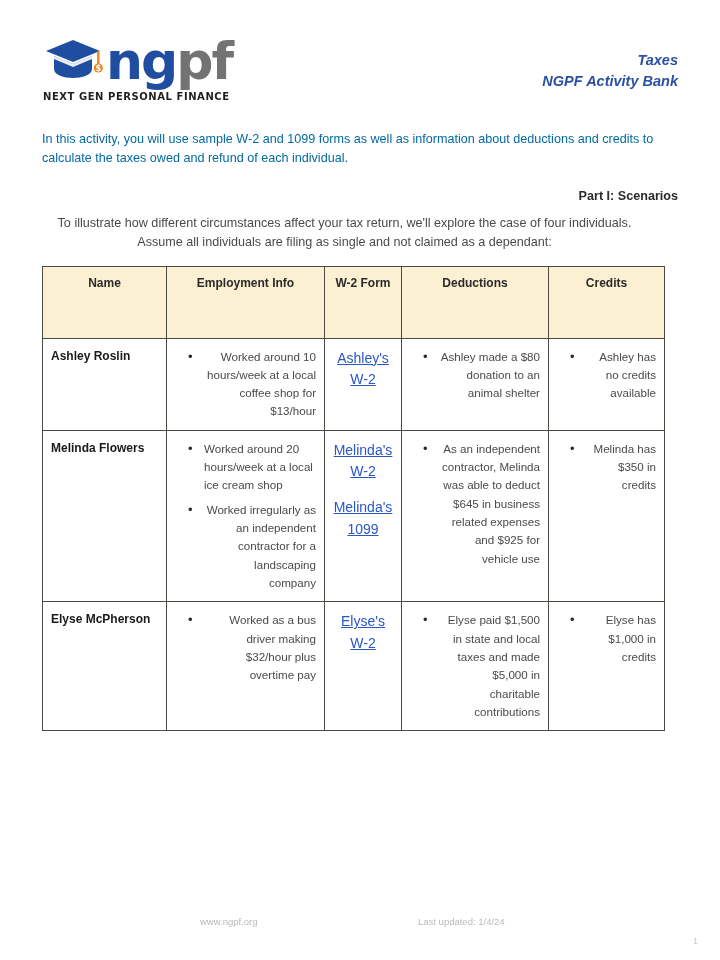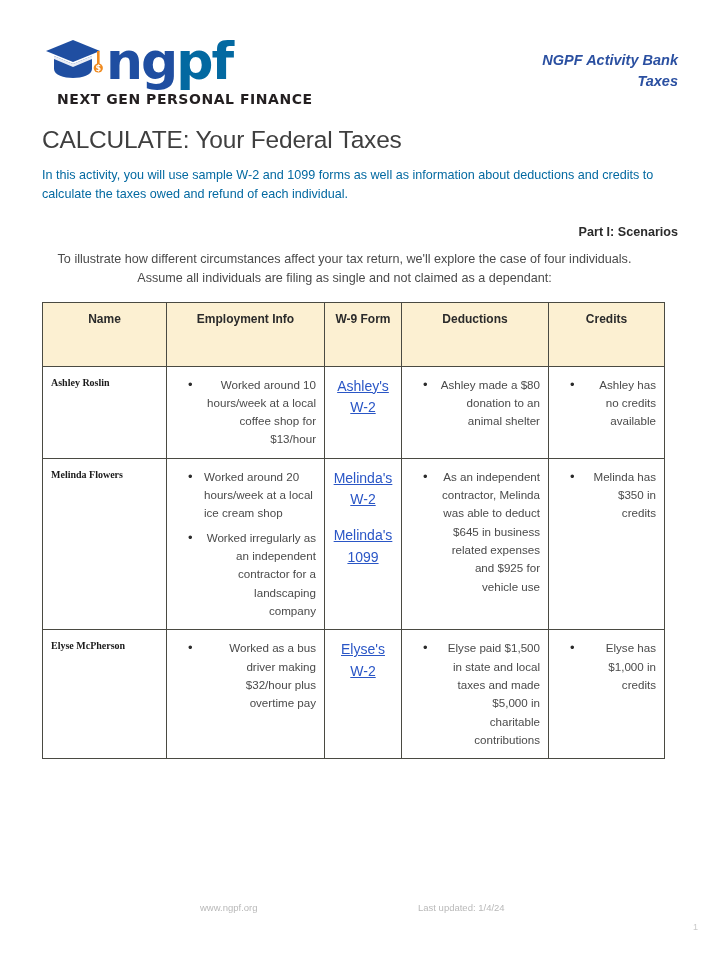--- a/index.html
+++ b/index.html
@@ -31,29 +31,29 @@
   .wordmark {
     font-family: "DejaVu Sans", sans-serif;
     font-size: 52px;
     font-weight: bold;
     line-height: 0.92;
     letter-spacing: -2px;
     margin-left: 2px;
     margin-bottom: -2px;
   }
   .wm-blue { color: #1F4EA1; }
-  .wm-orange { color: #0369a1; }
+  .wm-orange { color: #737373; }
   .logo-sub {
     font-family: "DejaVu Sans", sans-serif;
-    font-size: 14px;
+    font-size: 10px;
     font-weight: bold;
     letter-spacing: 0.55px;
     color: #231f20;
     margin-top: 7px;
-    margin-left: 15px;
+    margin-left: 1px;
     white-space: nowrap;
   }
   .activity-bank {
     text-align: right;
     font-size: 14.5px;
     font-weight: bold;
     font-style: italic;
     color: #2B50A1;
     line-height: 1.45;
     padding-top: 22px;
@@ -102,31 +102,30 @@
     border: 1.3px solid #4a4a42;
     vertical-align: top;
     padding: 9px 8px 9px 8px;
   }
   thead th {
     background: #FCF0D2;
     text-align: center;
     font-size: 12px;
     font-weight: bold;
     color: #2b2b2b;
-    height: 64px;
+    height: 72px;
     vertical-align: top;
     padding-top: 12px;
   }
   td.name-cell {
     font-weight: bold;
     color: #1a1a1a;
-    font-size: 10px;
+    font-size: 12px;
     line-height: 1.35;
     padding-left: 9px;
-    font-family: Liberation Serif, serif;
   }
   td.link-cell {
     text-align: center;
     vertical-align: middle;
   }
   .doc-link {
     color: #2a56c6;
     text-decoration: underline;
     font-size: 14px;
     line-height: 1.55;
@@ -161,21 +160,21 @@
   col.c-name { width: 124px; }
   col.c-emp  { width: 158px; }
   col.c-w2   { width: 77px; }
   col.c-ded  { width: 147px; }
   col.c-cred { width: 116px; }
 
   
   .footer {
     position: absolute;
     left: 0; right: 0;
-    bottom: 18px;
+    bottom: 4px;
     height: 40px;
     font-size: 9.5px;
     color: #b9b9b9;
   }
   .footer-url { position: absolute; left: 200px; top: 0; }
   .footer-updated { position: absolute; left: 418px; top: 0; text-align: center; }
   .footer-page { position: absolute; right: 22px; top: 20px; font-size: 9px; color: #c9c9c9; }
 </style>
 </head>
 <body>
@@ -195,48 +194,47 @@
             <circle cx="56.3" cy="34" r="4.6" fill="#F08A1E"></circle>
             <text x="56.3" y="37.3" font-family="DejaVu Sans, sans-serif" font-size="8" font-weight="bold" fill="#ffffff" text-anchor="middle">$</text>
           </svg>
         </div>
         <div class="wordmark"><span class="wm-blue">ng</span><span class="wm-orange">pf</span></div>
       </div>
       <div class="logo-sub">NEXT GEN PERSONAL FINANCE</div>
     </div>
 
     <div class="activity-bank">
+      <div>Taxes</div>
       <div>NGPF Activity Bank</div>
-      <div>Taxes</div>
     </div>
   </div>
 
   <div class="content">
 
-    <h1 class="doc-title">CALCULATE: Your Federal Taxes</h1>
 
     <p class="intro">In this activity, you will use sample W-2 and 1099 forms as well as information about deductions and credits to calculate the taxes owed and refund of each individual.</p>
 
     <h2 class="part-title">Part I: Scenarios</h2>
 
     <p class="part-intro">To illustrate how different circumstances affect your tax return, we'll explore the case of four individuals.  Assume all individuals are filing as single and not claimed as a dependant:</p>
 
     <table class="scenarios">
       <colgroup>
         <col class="c-name">
           <col class="c-emp">
           <col class="c-w2">
         <col class="c-ded">
           <col class="c-cred">
       </colgroup>
       <thead>
         <tr>
           <th>Name</th>
           <th>Employment Info</th>
-          <th>W-9 Form</th>
+          <th>W-2 Form</th>
           <th>Deductions</th>
           <th>Credits</th>
         </tr>
       </thead>
       <tbody>
 
         <tr>
           <td class="name-cell">Ashley Roslin</td>
           <td>
             <ul class="cell-list">

